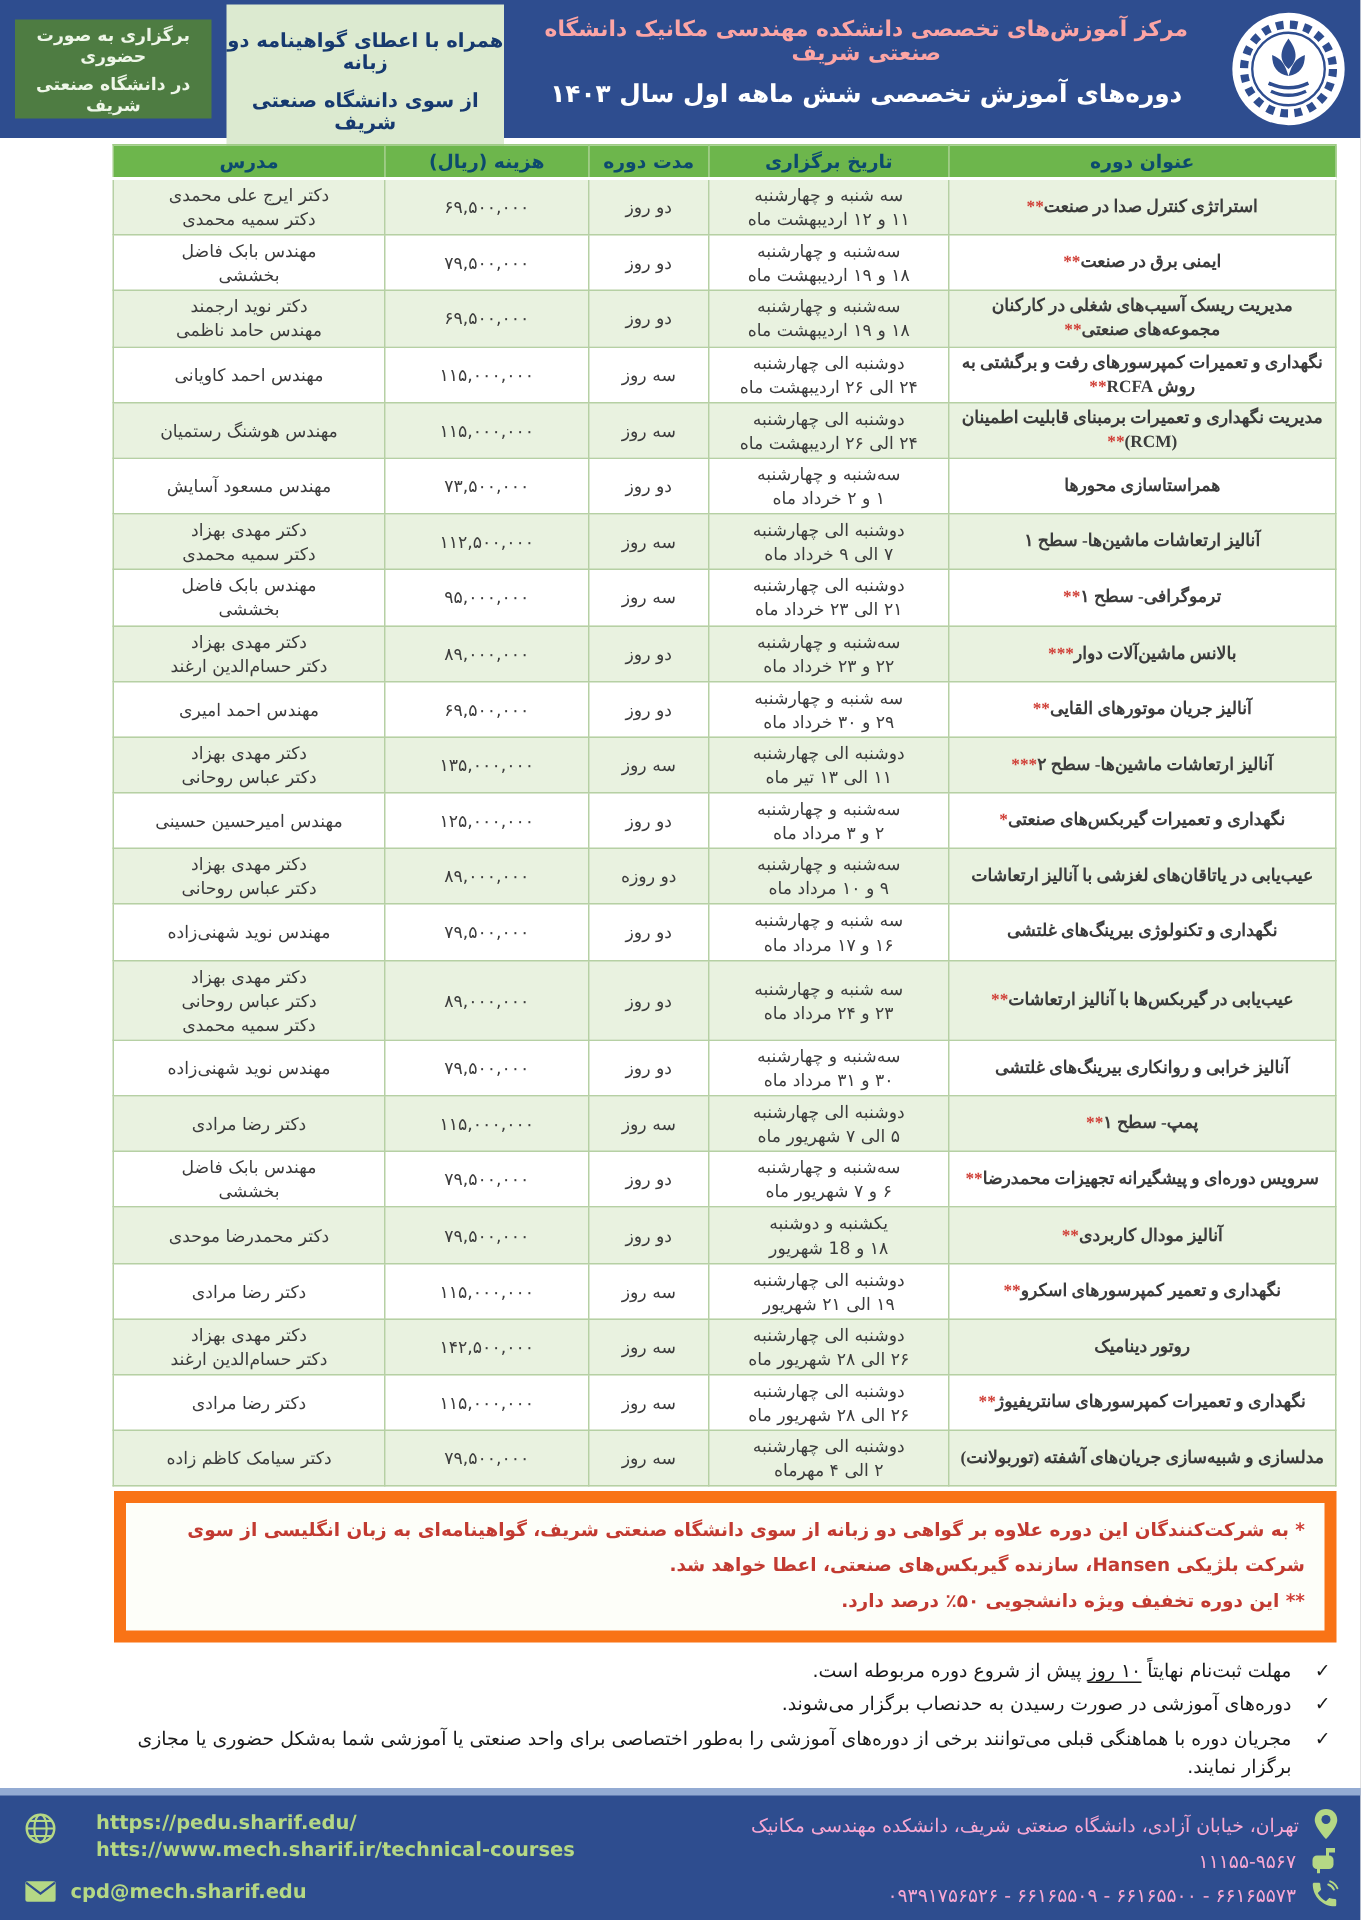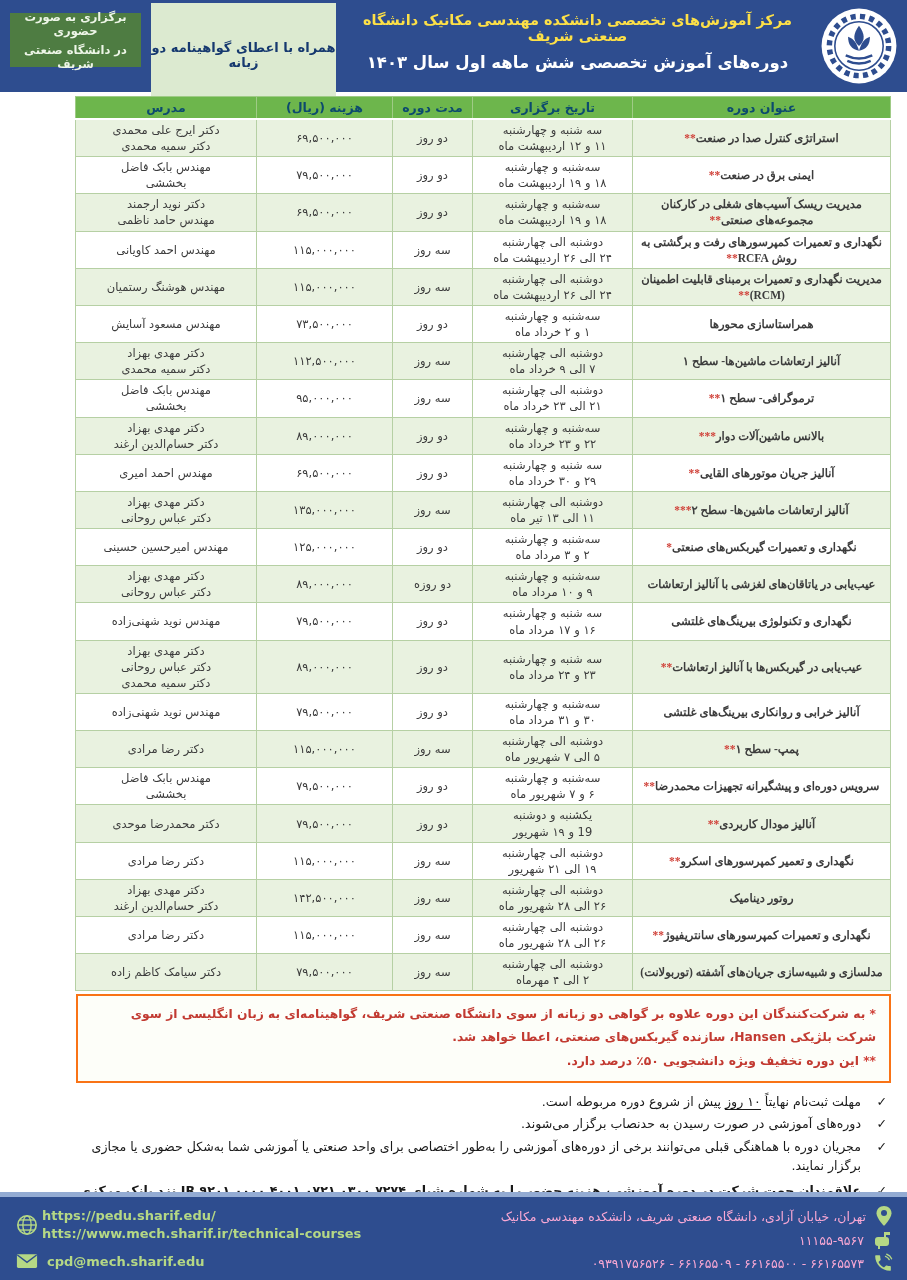--- a/index.html
+++ b/index.html
@@ -6,34 +6,34 @@
   body { background:#888; font-family:"DejaVu Sans", sans-serif; }
   .page {
     width:907px; height:1280px; position:relative; margin:0 auto;
     background:#ffffff; overflow:hidden;
   }
   
   .top-header { position:absolute; top:0; left:0; width:907px; height:92px; background:#2e4d8f; }
   .logo-wrap { position:absolute; right:9px; top:7px; width:78px; height:78px; }
   .hdr-org {
     position:absolute; right:100px; left:348px; top:12px; text-align:center;
-    color:#fde047; font-weight:bold; font-size:14.5px; direction:rtl;
+    color:#fca5a5; font-weight:bold; font-size:14.5px; direction:rtl;
   }
   .hdr-title {
     position:absolute; right:100px; left:348px; top:53px; text-align:center;
     color:#ffffff; font-weight:bold; font-size:16.5px; direction:rtl; letter-spacing:.3px;
   }
   .badge-light {
     position:absolute; left:151px; top:3px; width:185px; height:104px;
     background:#dcead0; color:#16396f; font-weight:bold; font-size:13px;
     display:flex; flex-direction:column; justify-content:center; gap:10px;
     text-align:center; direction:rtl;
   }
   .badge-dark {
-    position:absolute; left:10px; top:13px; width:131px; height:54px;
+    position:absolute; left:10px; top:13px; width:131px; height:66px;
     background:#4e7c42; color:#eef6e8; font-weight:bold; font-size:11.5px;
     display:flex; flex-direction:column; justify-content:center; gap:5px;
     text-align:center; direction:rtl;
   }
   
   .content { position:absolute; top:96px; right:16px; width:815px; direction:rtl; }
   table.courses { width:815px; border-collapse:collapse; table-layout:fixed; }
   table.courses th {
     background:#6db64c; color:#0c4a6e; font-size:12.5px; font-weight:bold;
     padding:3px 4px; border:1px solid #9fcb86; border-bottom:2px solid #ffffff;
@@ -43,39 +43,39 @@
     color:#3c3c3c; font-size:11.5px; line-height:1.4; vertical-align:middle;
   }
   col.c-title { width:258px; } col.c-date { width:160px; }
   col.c-days { width:80px; } col.c-cost { width:136px; } col.c-teacher { width:181px; }
   tr.odd { background:#e9f2e0; } tr.even { background:#ffffff; }
   td.title-cell { font-weight:bold; font-size:12.8px; color:#2d2d2d; line-height:1.35;font-family:Liberation Serif, serif; }
   .stars { color:#d04038; font-weight:bold; }
   td.cost-cell { font-size:12px; }
   
   .notes-box {
-    margin-top:3px; border:2px solid #f97316; background:#fdfef9;
+    margin-top:3px; border:8px solid #f97316; background:#fdfef9;
     padding:5px 13px 7px; color:#c23a31; font-weight:bold; font-size:12.3px;
     line-height:1.8; text-align:right;
   }
   .note-line { margin:2px 0; }
   
   .bullets { margin-top:9px; padding:0 4px 0 2px; color:#191919; font-size:12.6px; direction:rtl; }
   .bullet { display:flex; gap:12px; line-height:1.55; margin-bottom:3px; }
   .check { font-weight:bold; flex:0 0 14px; }
   .u { border-bottom:1px solid #191919; }
   .bullet.strong { font-weight:bold; line-height:1.85; text-align:right; }
   .mono-num { font-weight:bold; }
   
   .footer {
     position:absolute; bottom:0; left:0; width:907px; height:88px;
     background:#2e4d8f; border-top:5px solid #93abd3;
   }
   .footer-left { position:absolute; left:16px; top:11px; direction:ltr; color:#b5d885; }
-  .url-block { display:flex; align-items:center; gap:4px; }
+  .url-block { display:flex; gap:26px; }
   .urls { display:flex; flex-direction:column; gap:3px; font-weight:bold; font-size:13px; }
   .email-row { display:flex; align-items:center; gap:9px; margin-top:12px; font-weight:bold; font-size:13px; }
   .footer-left a { color:#b5d885; text-decoration:none; }
   .footer-right { position:absolute; right:14px; top:8px; direction:rtl; text-align:right; color:#f9a8d4; }
   .fr-row { display:flex; align-items:center; gap:9px; justify-content:flex-start; margin-bottom:4px; font-size:12.5px; }
   .fr-row .txt { flex:1; }
   .icon-svg { display:block; }
 </style>
 </head>
 <body>
@@ -92,20 +92,21 @@
         <path d="M36 38 C36 48 40 54 50 56 C47 46 44 41 36 38 Z" fill="#2e4d8f"></path>
         <path d="M64 38 C64 48 60 54 50 56 C53 46 56 41 64 38 Z" fill="#2e4d8f"></path>
         <path d="M33 62 Q50 70 67 62" fill="none" stroke="#2e4d8f" stroke-width="3"></path>
         <path d="M35 69 Q50 76 65 69" fill="none" stroke="#2e4d8f" stroke-width="3"></path>
       </svg>
     </div>
     <div class="hdr-org">مرکز آموزش‌های تخصصی دانشکده مهندسی مکانیک دانشگاه صنعتی شریف</div>
     <div class="hdr-title">دوره‌های آموزش تخصصی شش ماهه اول سال ۱۴۰۳</div>
     <div class="badge-light">
       <span>همراه با اعطای گواهینامه دو زبانه</span>
+      <span>از سوی دانشگاه صنعتی شریف</span>
     </div>
     <div class="badge-dark">
       <span>برگزاری به صورت حضوری</span>
       <span>در دانشگاه صنعتی شریف</span>
     </div>
   </div>
 
   <div class="content">
 
     <table class="courses">
@@ -350,21 +351,21 @@
             <td class="cost-cell">۷۹,۵۰۰,۰۰۰</td>
             <td>
               <div>مهندس بابک فاضل</div>
               <div>بخششی</div>
             </td>
           </tr>
           <tr class="odd">
             <td class="title-cell"><span>آنالیز مودال کاربردی</span><span class="stars">**</span></td>
             <td>
               <div>یکشنبه و دوشنبه</div>
-              <div>19 و ۱۹ شهریور</div>
+              <div>۱۸ و 18 شهریور</div>
             </td>
             <td>دو روز</td>
             <td class="cost-cell">۷۹,۵۰۰,۰۰۰</td>
             <td>
               <div>دکتر محمدرضا موحدی</div>
             </td>
           </tr>
           <tr class="even">
             <td class="title-cell"><span>نگهداری و تعمیر کمپرسورهای اسکرو</span><span class="stars">**</span></td>
             <td>

